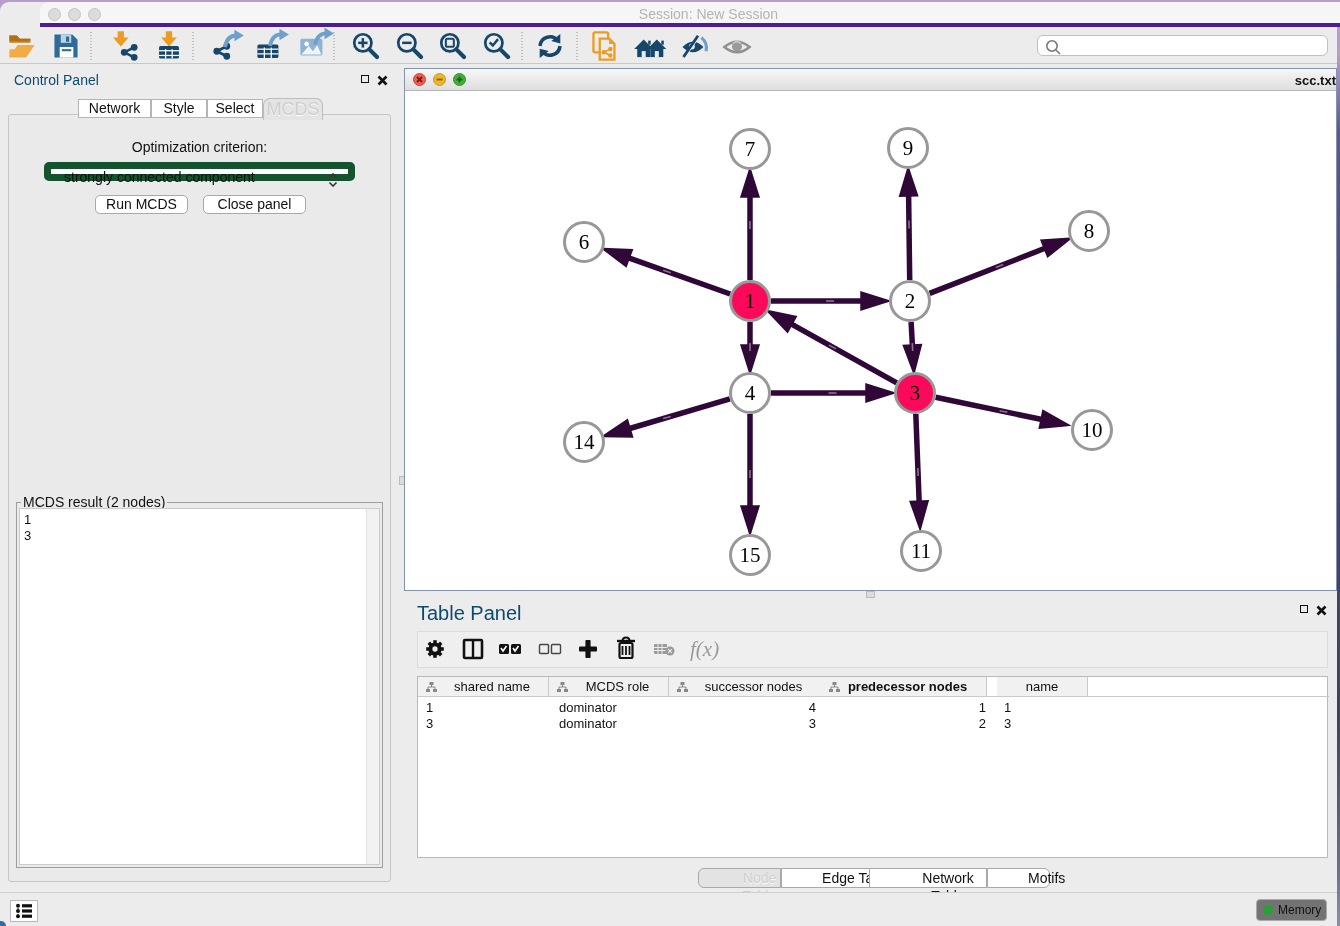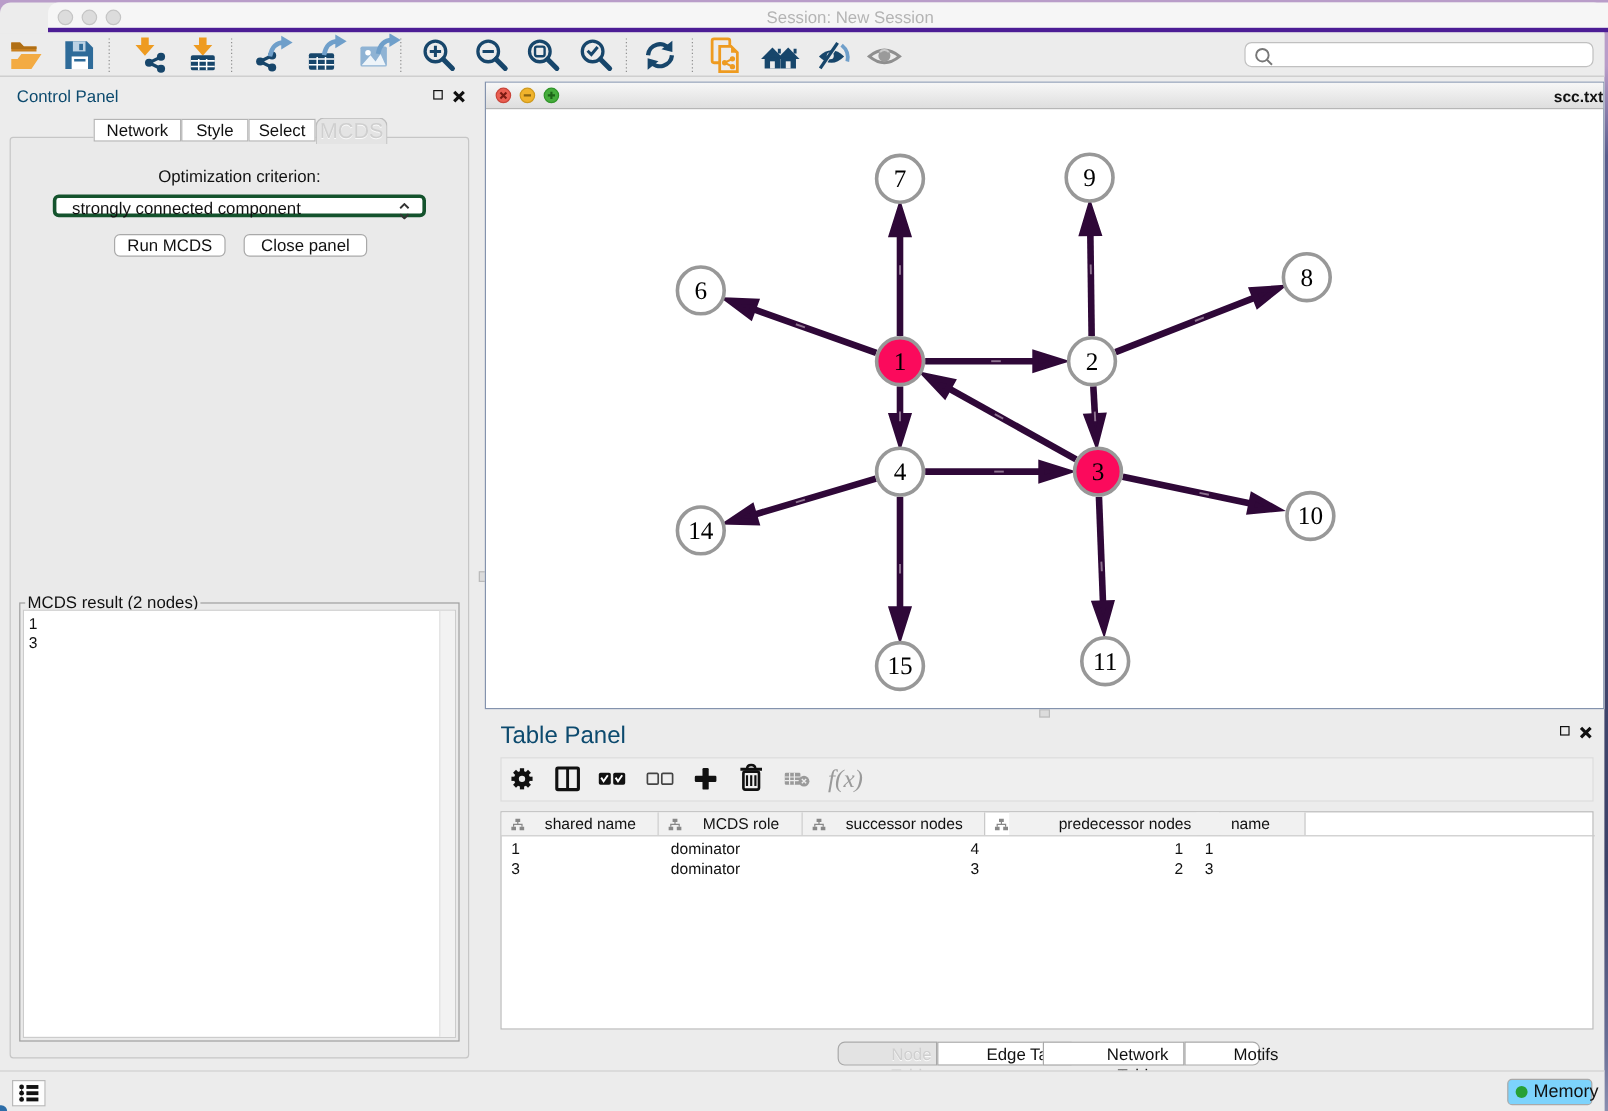--- a/index.html
+++ b/index.html
@@ -12,40 +12,40 @@
 #apptitle { position:absolute; top:4px; left:0; width:100%; text-align:center; font-size:14px; color:#b4b4b4; }
 #toolbar { position:absolute; left:0; top:26px; width:1337px; height:36px; background:#ececec; border-bottom:1px solid #c8c8c8; }
 #searchbox { position:absolute; left:1037px; top:7px; width:291px; height:21px; background:#fff; border:1px solid #c0c0c0; border-radius:6px; }
 
 #cp-title { position:absolute; left:14px; top:70px; font-size:14px; color:#0c4a6e; }
 .panicon-sq { position:absolute; width:8px; height:8px; border:1.5px solid #111; }
 .tab { position:absolute; top:97px; height:19px; background:#fff; border:1px solid #b4b4b4; font-size:14px; color:#111; text-align:center; line-height:17px; z-index:3; }
 #tab-mcds { position:absolute; left:263px; top:96px; width:60px; height:22px; background:#e4e4e4; border:1px solid #bdbdbd; border-bottom:none; border-radius:7px 7px 0 0; font-size:18px; color:#cfcfcf; text-shadow:0 1px 0 #fafafa; text-align:center; line-height:21px; z-index:2; }
 #cp-content { position:absolute; left:8px; top:112px; width:383px; height:768px; border:1px solid #c6c6c6; border-radius:3px; background:#eaeaea; z-index:1; }
 #opt-label { position:absolute; z-index:2; left:0; top:137px; width:399px; text-align:center; font-size:14px; color:#111; }
-#dropdown { position:absolute; left:44px; top:160px; width:311px; height:19px; background:#fff; border:3px solid #14532d; border-radius:5px; font-size:14px; color:#111; line-height:17px; padding-left:13px; z-index:2; }
+#dropdown { position:absolute; left:44px; top:160px; width:311px; height:19px; background:#fff; border:7px solid #14532d; border-radius:5px; font-size:14px; color:#111; line-height:17px; padding-left:13px; z-index:2; }
 .btn { position:absolute; top:193px; height:19px; background:#fff; border:1px solid #a9a9a9; border-radius:5px; font-size:14px; color:#111; text-align:center; line-height:17px; z-index:2; }
 #fieldset { position:absolute; z-index:2; left:16px; top:500px; width:367px; height:366px; border:1px solid #9e9e9e; }
 #fieldset-legend { position:absolute; z-index:2; left:21px; top:492px; background:#eaeaea; font-size:14px; color:#111; padding:0 2px; }
 #fieldset-inner { position:absolute; z-index:2; left:19px; top:506px; width:361px; height:357px; background:#fff; border:1px solid #cccccc; font-size:13px; color:#111; padding:3px 0 0 4px; line-height:16px; }
 #fs-scroll { position:absolute; z-index:3; left:366px; top:507px; width:13px; height:355px; background:#f2f2f2; border-left:1px solid #e2e2e2; }
 
 #netwin { position:absolute; left:404px; top:66px; width:933px; height:523px; background:#fff; border:1px solid #8493ad; }
 #netwin-title { position:absolute; left:0; top:0; width:100%; height:22px; background:linear-gradient(#f7f7f7,#dedede); border-bottom:1px solid #b6b6b6; }
 .mac { position:absolute; top:4px; width:13px; height:13px; border-radius:50%; }
 #nettitle { position:absolute; top:4px; width:100%; text-align:right; font-size:13px; font-weight:bold; color:#111; }
 
 #tp-title { position:absolute; left:417px; top:600px; font-size:20px; color:#0c4a6e; }
 #tbl { position:absolute; left:417px; top:674px; width:911px; height:182px; background:#fff; border:1px solid #b9b9b9; }
 .th { position:absolute; top:0; height:19px; background:#f1f1f1; border-right:1px solid #c9c9c9; font-size:13px; color:#111; text-align:center; line-height:19px; }
 .td { position:absolute; font-size:13px; color:#111; height:16px; line-height:16px; }
 #tbl-headline { position:absolute; left:0; top:19px; width:911px; height:0; border-top:1px solid #c9c9c9; }
 .btab { position:absolute; top:866px; height:20px; background:#fff; border:1px solid #a9a9a9; font-size:14px; color:#111; text-align:center; line-height:18px;padding-left:40px; }
 #statusbar { position:absolute; left:0; top:890px; width:1337px; height:36px; border-top:1px solid #cfcfcf; background:#ececec; }
-#memorybtn { position:absolute; left:1256px; top:897px; width:71px; height:22px; background:#7dd3fc; border:1px solid #a9a9a9; border-radius:4px; font-size:15px; color:#111; line-height:20px; padding-left:21px; }
+#memorybtn { position:absolute; left:1256px; top:897px; width:71px; height:22px; background:#737373; border:1px solid #a9a9a9; border-radius:4px; font-size:12px; color:#111; line-height:20px; padding-left:21px; }
 #memdot { position:absolute; left:1263px; top:903px; width:10px; height:10px; border-radius:50%; background:#27a035; }
 #listbtn { position:absolute; left:10px; top:898px; width:28px; height:22px; background:#fdfdfd; border:1px solid #b9b9b9; }
 </style>
 </head>
 <body>
 <div id="win">
   <div id="titlebar">
     <div class="tl" style="left:8px;"></div>
     <div class="tl" style="left:28px;"></div>
     <div class="tl" style="left:48px;"></div>
@@ -365,21 +365,21 @@
         </g>
         <g transform="translate(285,17)">
           <text x="-12" y="7" font-family="Liberation Serif, serif" font-style="italic" font-size="21" fill="#9a9a9a">f(x)</text>
         </g>
       </svg>
     </div>
   <div id="tbl">
     <div class="th" style="left:0; width:131px; padding-left:18px;">shared name</div>
     <div class="th" style="left:131px; width:120px; padding-left:18px;">MCDS role</div>
     <div class="th" style="left:251px; width:152px; padding-left:18px;">successor nodes</div>
-    <div class="th" style="left:423px; width:176px; padding-left:18px;">predecessor nodes</div>
+    <div class="th" style="left:393px; width:176px; padding-left:18px;font-weight:bold;">predecessor nodes</div>
     <div class="th" style="left:579px; width:91px;">name</div>
     <div id="tbl-headline"></div>
       <svg width="11" height="10" viewBox="0 0 11 10" style="position:absolute;left:8px;top:5px;">
         <path d="M3.5,0 h4 v3 h-4 z M0,7 h4 v3 h-4 z M7,7 h4 v3 h-4 z" fill="#888"></path>
         <path d="M5.5,3 v2 M2,7 v-2 h7 v2" stroke="#888" stroke-width="1" fill="none"></path>
       </svg>
       <svg width="11" height="10" viewBox="0 0 11 10" style="position:absolute;left:139px;top:5px;">
         <path d="M3.5,0 h4 v3 h-4 z M0,7 h4 v3 h-4 z M7,7 h4 v3 h-4 z" fill="#888"></path>
         <path d="M5.5,3 v2 M2,7 v-2 h7 v2" stroke="#888" stroke-width="1" fill="none"></path>
       </svg>

